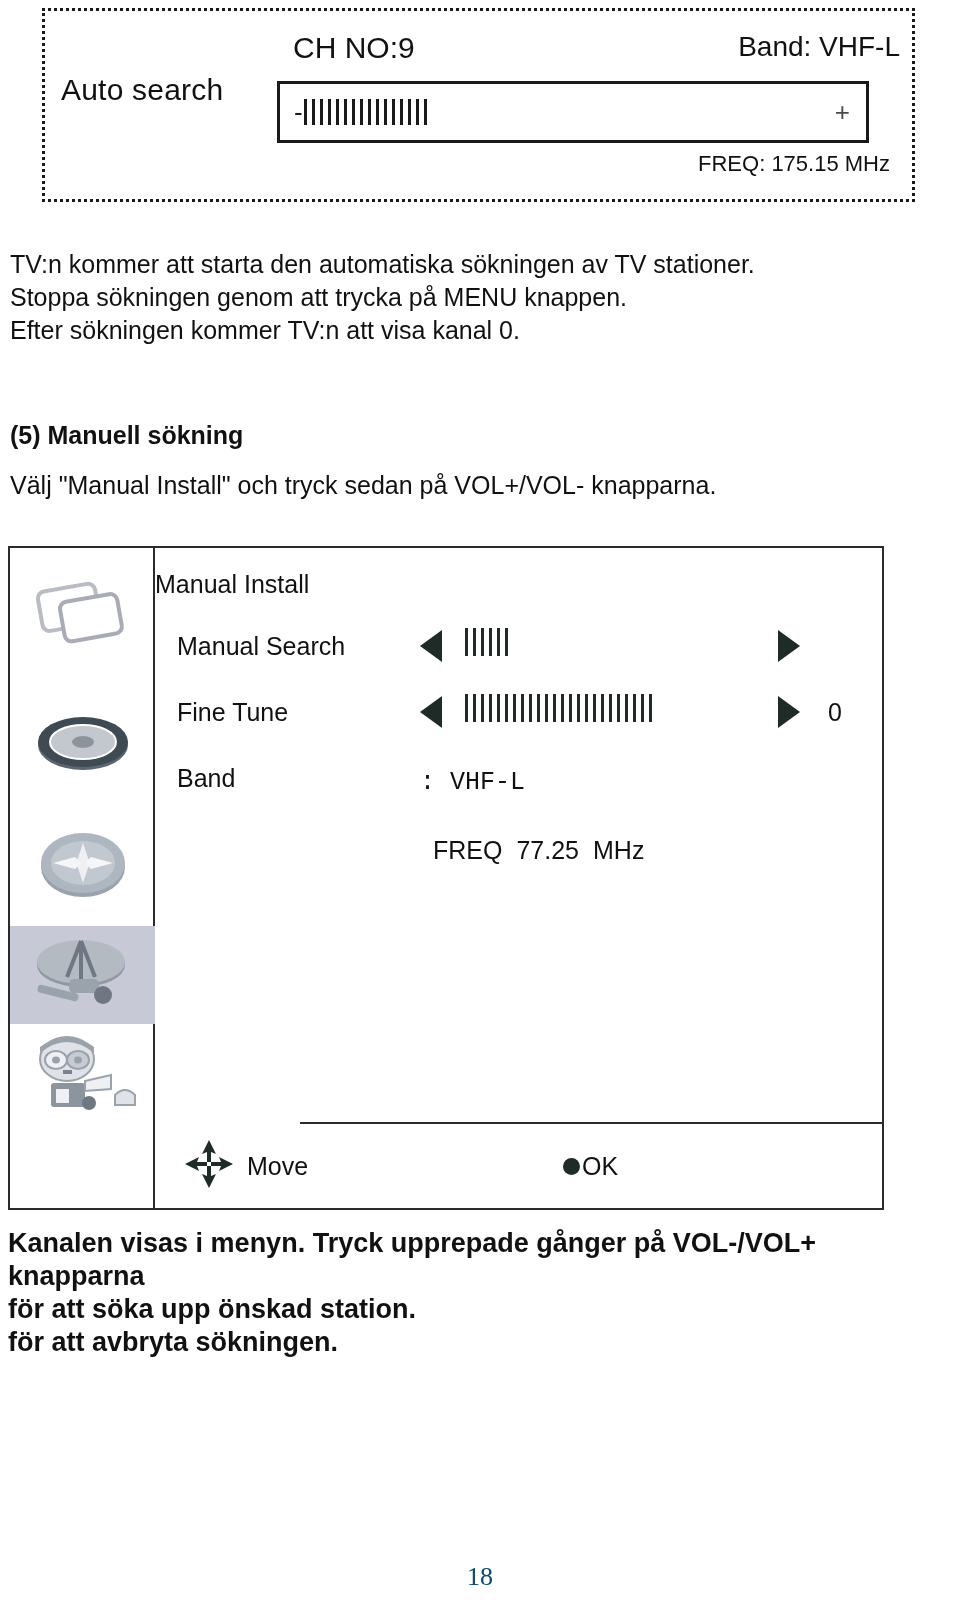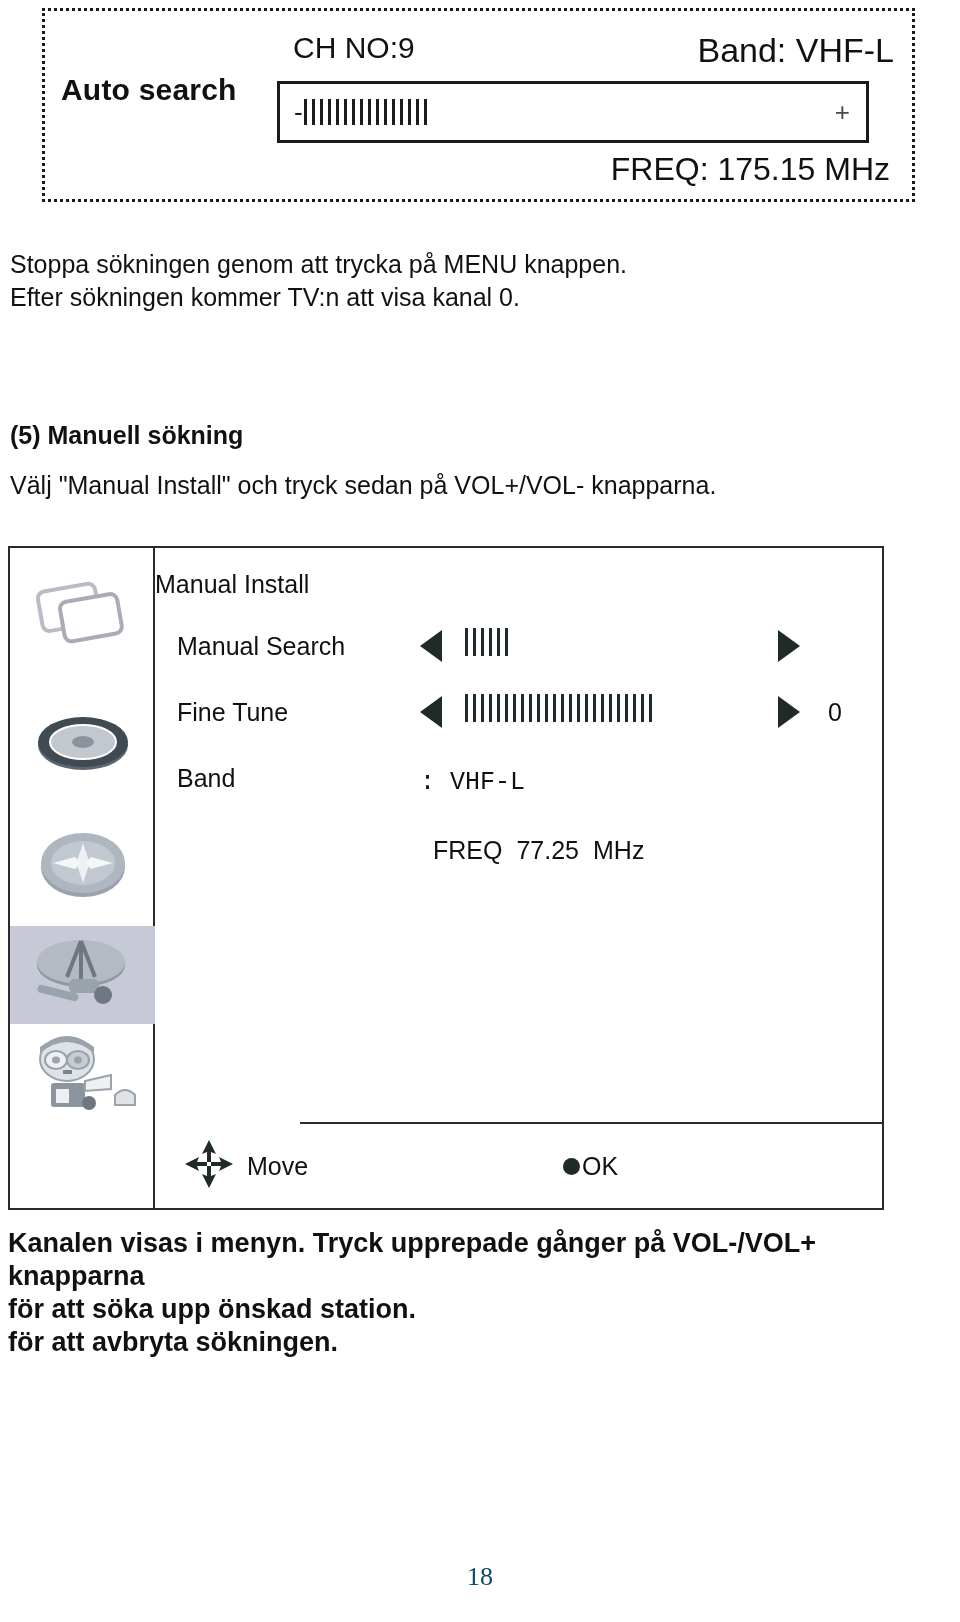--- a/index.html
+++ b/index.html
@@ -26,34 +26,33 @@
     border: 3px dotted #1a1a1a;
     box-sizing: border-box;
   }
   #auto-search-label {
     position: absolute;
     left: 16px;
     top: 62px;
     font-size: 30px;
     letter-spacing: 0.2px;
     white-space: nowrap;
-    font-weight: bold;
   }
   #ch-no-text {
     position: absolute;
     left: 248px;
     top: 20px;
     font-size: 30px;
     white-space: nowrap;
   }
   #band-text {
     position: absolute;
-    right: 18px;
+    right: 12px;
     top: 20px;
-    font-size: 34px;
+    font-size: 28px;
     white-space: nowrap;
   }
   #signal-box {
     position: absolute;
     left: 232px;
     top: 70px;
     width: 592px;
     height: 62px;
     border: 3px solid #1a1a1a;
     box-sizing: border-box;
@@ -89,21 +88,21 @@
     top: 50%;
     transform: translateY(-50%);
     font-size: 26px;
     color: #4a4a4a;
     line-height: 1;
   }
   #freq-text {
     position: absolute;
     right: 22px;
     top: 140px;
-    font-size: 32px;
+    font-size: 22px;
     white-space: nowrap;
   }
 
   
   .para {
     position: absolute;
     left: 10px;
     font-size: 25px;
     line-height: 33px;
     width: 940px;
@@ -326,20 +325,21 @@
           <span class="bar"></span>
         </span>
     </div>
     <div id="plus-sign">+</div>
   </div>
 
   <div id="freq-text">FREQ: 175.15 MHz</div>
 </div>
 
 <div class="para" id="para-auto">
+  <div>TV:n kommer att starta den automatiska sökningen av TV stationer.</div>
   <div>Stoppa sökningen genom att trycka på MENU knappen.</div>
   <div>Efter sökningen kommer TV:n att visa kanal 0.</div>
 </div>
 
 <div id="heading-manual">(5) Manuell sökning</div>
 
 <div id="para-manual-sel">Välj "Manual Install" och tryck sedan på VOL+/VOL- knapparna.</div>
 
 <div id="osd-menu">
 

